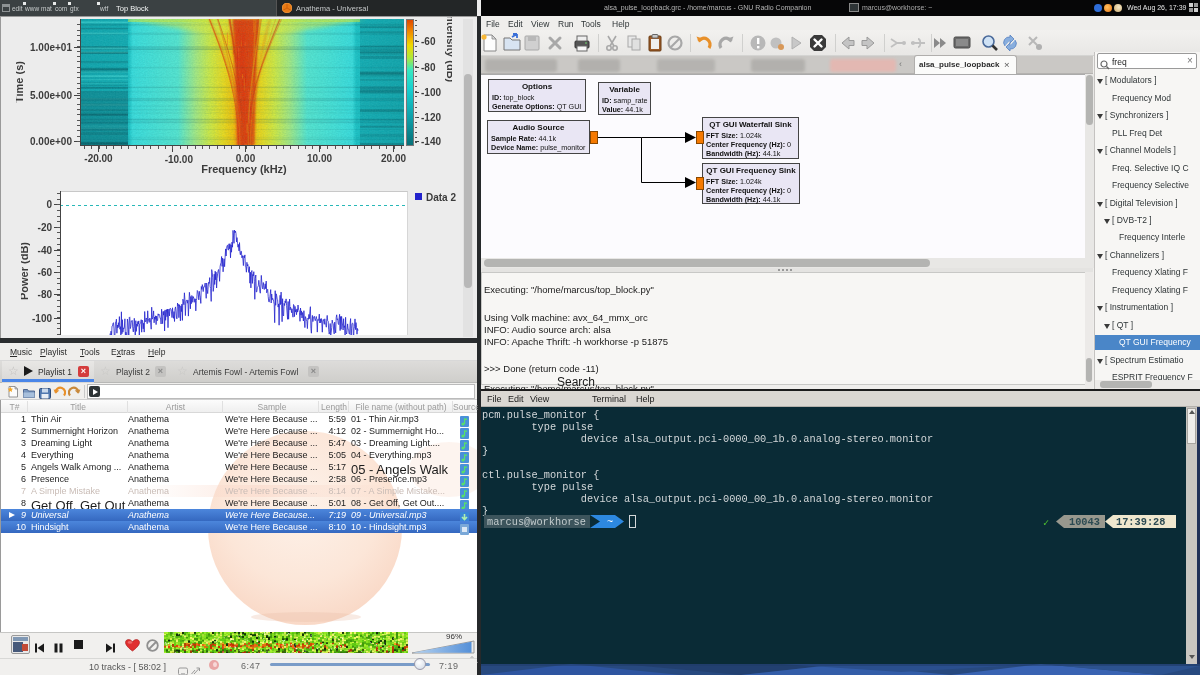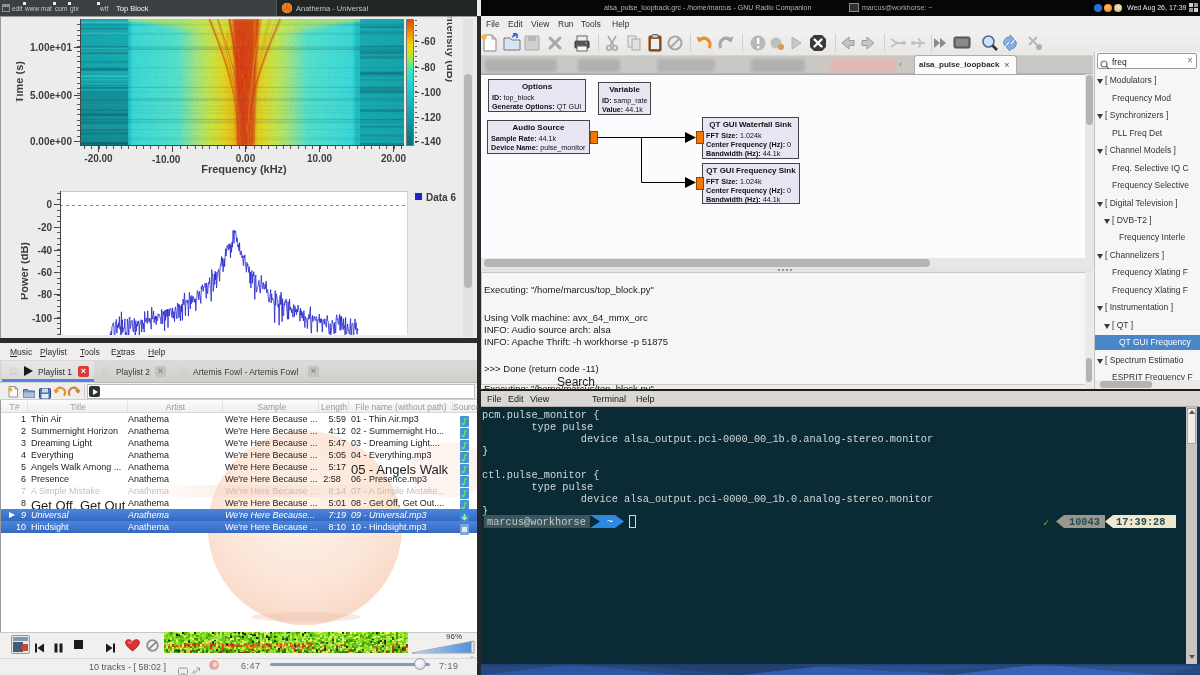--- a/index.html
+++ b/index.html
@@ -253,21 +253,21 @@
 <div class="ab nw" style="left:77px;top:114px;width:3px;height:1px;background:#555;"></div>
 <div class="ab nw" style="left:77px;top:120px;width:3px;height:1px;background:#555;"></div>
 <div class="ab nw" style="left:77px;top:125px;width:3px;height:1px;background:#555;"></div>
 <div class="ab nw" style="left:77px;top:130px;width:3px;height:1px;background:#555;"></div>
 <div class="ab nw" style="left:77px;top:136px;width:3px;height:1px;background:#555;"></div>
 <div class="ab nw" style="left:77px;top:141px;width:3px;height:1px;background:#555;"></div>
 <div class="ab nw" style="left:81px;top:145px;width:323px;height:1px;background:#444;"></div>
 <div class="ab nw" style="left:98px;top:146px;width:1px;height:6px;background:#444;"></div>
 <div class="ab nw" style="left:78px;top:153px;width:41px;text-align:center;font-size:10px;font-weight:bold;color:#3c3c3c;">-20.00</div>
 <div class="ab nw" style="left:172px;top:146px;width:1px;height:6px;background:#444;"></div>
-<div class="ab nw" style="left:152px;top:154px;width:41px;text-align:left;font-size:10px;font-weight:bold;color:#3c3c3c;">-10.00</div>
+<div class="ab nw" style="left:152px;top:154px;width:41px;text-align:right;font-size:10px;font-weight:bold;color:#3c3c3c;">-10.00</div>
 <div class="ab nw" style="left:245px;top:146px;width:1px;height:6px;background:#444;"></div>
 <div class="ab nw" style="left:225px;top:153px;width:41px;text-align:center;font-size:10px;font-weight:bold;color:#3c3c3c;">0.00</div>
 <div class="ab nw" style="left:319px;top:146px;width:1px;height:6px;background:#444;"></div>
 <div class="ab nw" style="left:299px;top:153px;width:41px;text-align:center;font-size:10px;font-weight:bold;color:#3c3c3c;">10.00</div>
 <div class="ab nw" style="left:393px;top:146px;width:1px;height:6px;background:#444;"></div>
 <div class="ab nw" style="left:373px;top:153px;width:41px;text-align:center;font-size:10px;font-weight:bold;color:#3c3c3c;">20.00</div>
 <div class="ab nw" style="left:84px;top:146px;width:1px;height:3px;background:#555;"></div>
 <div class="ab nw" style="left:91px;top:146px;width:1px;height:3px;background:#555;"></div>
 <div class="ab nw" style="left:99px;top:146px;width:1px;height:3px;background:#555;"></div>
 <div class="ab nw" style="left:106px;top:146px;width:1px;height:3px;background:#555;"></div>
@@ -397,21 +397,21 @@
 <div class="ab nw" style="left:57px;top:306px;width:3px;height:1px;background:#555;"></div>
 <div class="ab nw" style="left:57px;top:311px;width:3px;height:1px;background:#555;"></div>
 <div class="ab nw" style="left:57px;top:317px;width:3px;height:1px;background:#555;"></div>
 <div class="ab nw" style="left:57px;top:323px;width:3px;height:1px;background:#555;"></div>
 <div class="ab nw" style="left:57px;top:328px;width:3px;height:1px;background:#555;"></div>
 <div class="ab nw" style="left:57px;top:334px;width:3px;height:1px;background:#555;"></div>
 <svg class="ab" style="left:21px;top:221px;" width="14" height="100">
     <text x="7" y="50" transform="rotate(-90 7 50)" text-anchor="middle" font-size="11" font-weight="bold" fill="#3c3c3c" font-family="Liberation Sans">Power (dB)</text>
   </svg>
 <div class="ab nw" style="left:415px;top:193px;width:7px;height:7px;background:#2222cc;"></div>
-<div class="ab nw" style="left:426px;top:192px;font-size:10px;font-weight:bold;color:#3c3c3c;">Data 6</div>
+<div class="ab nw" style="left:426px;top:192px;font-size:10px;font-weight:bold;color:#3c3c3c;">Data 2</div>
 <div class="ab nw" style="left:0;top:338px;width:477px;height:5px;background:#2a2d2f;"></div>
 <div class="ab nw" style="left:0;top:343px;width:477px;height:332px;background:#ffffff;border-left:1px solid #9a9a9a;"></div>
 <div class="ab nw" style="left:0;top:343px;width:477px;height:18px;background:#efeeec;border-bottom:1px solid #d8d8d8;"></div>
 <div class="ab nw" style="left:10px;top:347px;font-size:8.5px;color:#2b2b2b;"><u>M</u>usic</div>
 <div class="ab nw" style="left:40px;top:347px;font-size:8.5px;color:#2b2b2b;"><u>P</u>laylist</div>
 <div class="ab nw" style="left:80px;top:347px;font-size:8.5px;color:#2b2b2b;"><u>T</u>ools</div>
 <div class="ab nw" style="left:111px;top:347px;font-size:8.5px;color:#2b2b2b;">E<u>x</u>tras</div>
 <div class="ab nw" style="left:148px;top:347px;font-size:8.5px;color:#2b2b2b;"><u>H</u>elp</div>
 <div class="ab nw" style="left:0;top:361px;width:477px;height:22px;background:linear-gradient(#dddcda,#cfcecb);border-bottom:1px solid #b8b8b6;"></div>
 <div class="ab nw" style="left:2px;top:361px;width:92px;height:22px;background:linear-gradient(#e8e7e5,#d8d7d5);"></div>
@@ -530,21 +530,21 @@
 <div class="ab" style="left:459px;top:461px;width:11px;height:11px;"><svg width="11" height="11">
       <rect x="1" y="0" width="9" height="11" rx="1" fill="#4a90d9"></rect>
       <circle cx="4" cy="8" r="1.6" fill="#58e06a"></circle>
       <rect x="5" y="2.5" width="1.2" height="5.5" fill="#58e06a"></rect>
       <rect x="5" y="2.5" width="3" height="1.4" fill="#58e06a"></rect>
     </svg></div>
 <div class="ab nw" style="left:0;top:474px;width:26px;text-align:right;font-size:9px;color:#1c1c1c;">6</div>
 <div class="ab nw" style="left:31px;top:474px;font-size:9px;color:#1c1c1c;">Presence</div>
 <div class="ab nw" style="left:128px;top:474px;font-size:9px;color:#1c1c1c;">Anathema</div>
 <div class="ab nw" style="left:225px;top:474px;width:94px;overflow:hidden;font-size:9px;color:#1c1c1c;">We're Here Because ...</div>
-<div class="ab nw" style="left:318px;top:474px;width:28px;text-align:center;font-size:9px;color:#1c1c1c;">2:58</div>
+<div class="ab nw" style="left:318px;top:474px;width:28px;text-align:right;font-size:9px;color:#1c1c1c;">2:58</div>
 <div class="ab nw" style="left:351px;top:474px;width:100px;overflow:hidden;font-size:9px;color:#1c1c1c;">06 - Presence.mp3</div>
 <div class="ab" style="left:459px;top:473px;width:11px;height:11px;"><svg width="11" height="11">
       <rect x="1" y="0" width="9" height="11" rx="1" fill="#4a90d9"></rect>
       <circle cx="4" cy="8" r="1.6" fill="#58e06a"></circle>
       <rect x="5" y="2.5" width="1.2" height="5.5" fill="#58e06a"></rect>
       <rect x="5" y="2.5" width="3" height="1.4" fill="#58e06a"></rect>
     </svg></div>
 <div class="ab nw" style="left:1px;top:485px;width:476px;height:12px;background:linear-gradient(90deg,rgba(255,255,255,0) 30%,rgba(250,215,200,0.55) 55%,rgba(255,255,255,0) 85%);"></div>
 <div class="ab nw" style="left:0;top:486px;width:26px;text-align:right;font-size:9px;color:#c9bcb6;">7</div>
 <div class="ab nw" style="left:31px;top:486px;font-size:9px;color:#c9bcb6;">A Simple Mistake</div>

